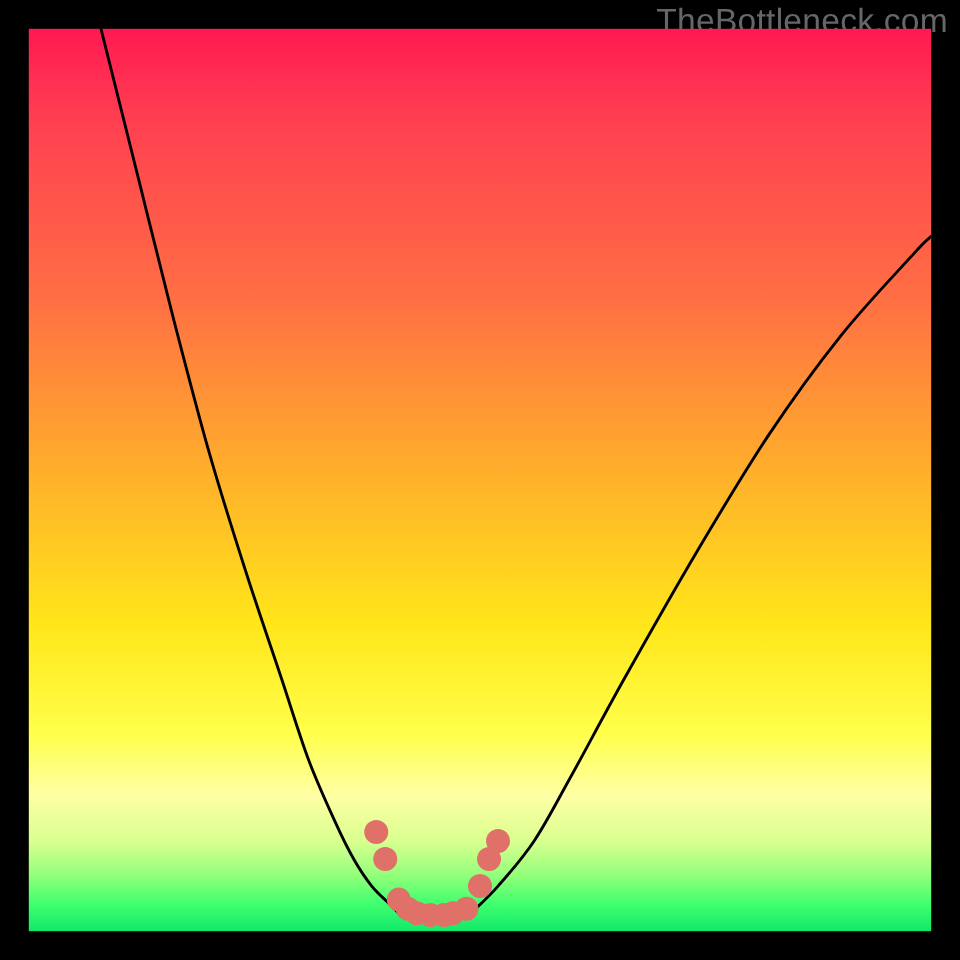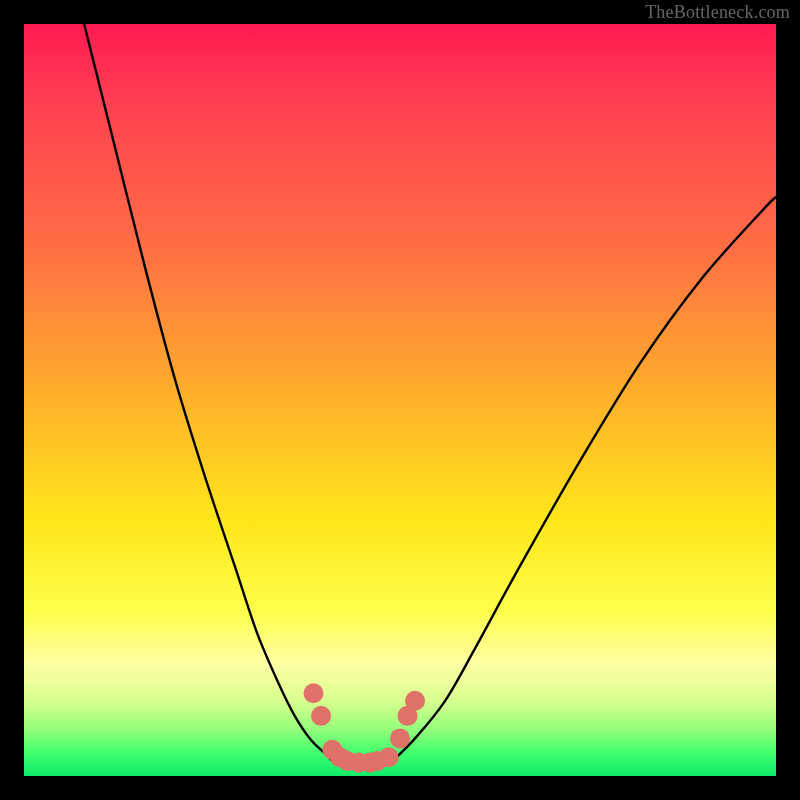--- a/index.html
+++ b/index.html
@@ -39,25 +39,24 @@
       #8fff7a 94%,
       #3fff6e 97%,
       #11e96a 100%
     );
   }
   .watermark {
     position: absolute;
     top: 2px;
     right: 10px;
     color: #666;
-    font-size: 18px;
+    font-size: 28px;
     font-weight: 500;
     letter-spacing: 0.2px;
     user-select: none;
-    font-family: Liberation Serif, serif;
   }
   svg.curve {
     position: absolute;
     top: 0;
     left: 0;
     width: 752px;
     height: 752px;
   }
 </style>
 </head>

